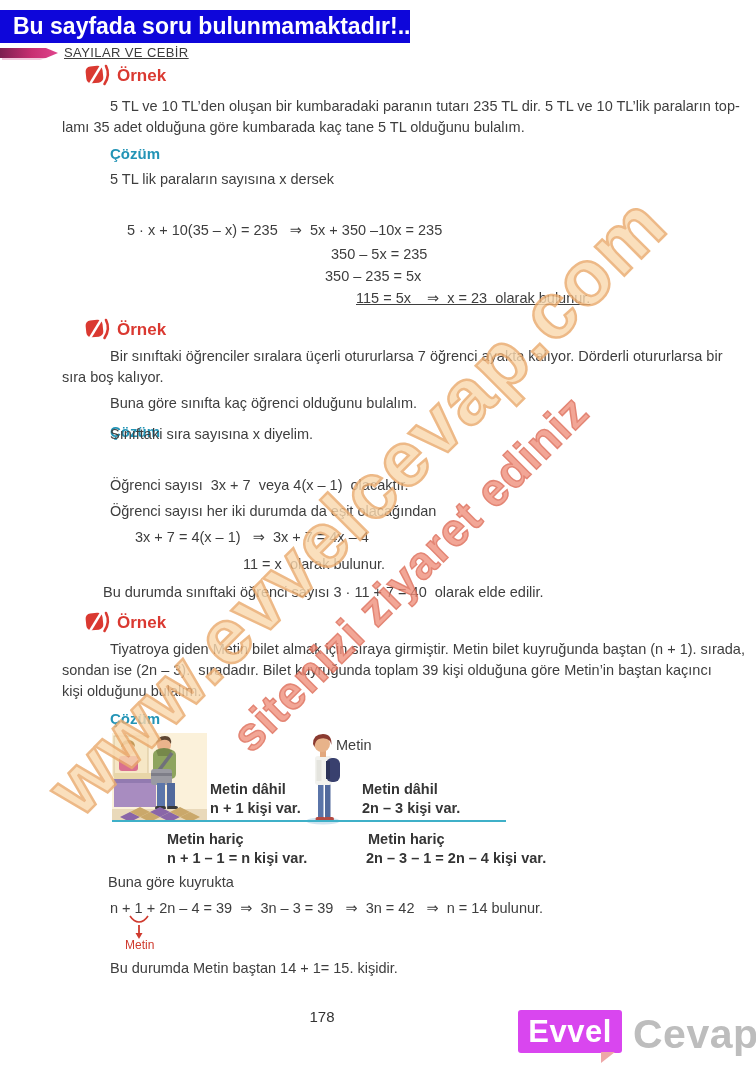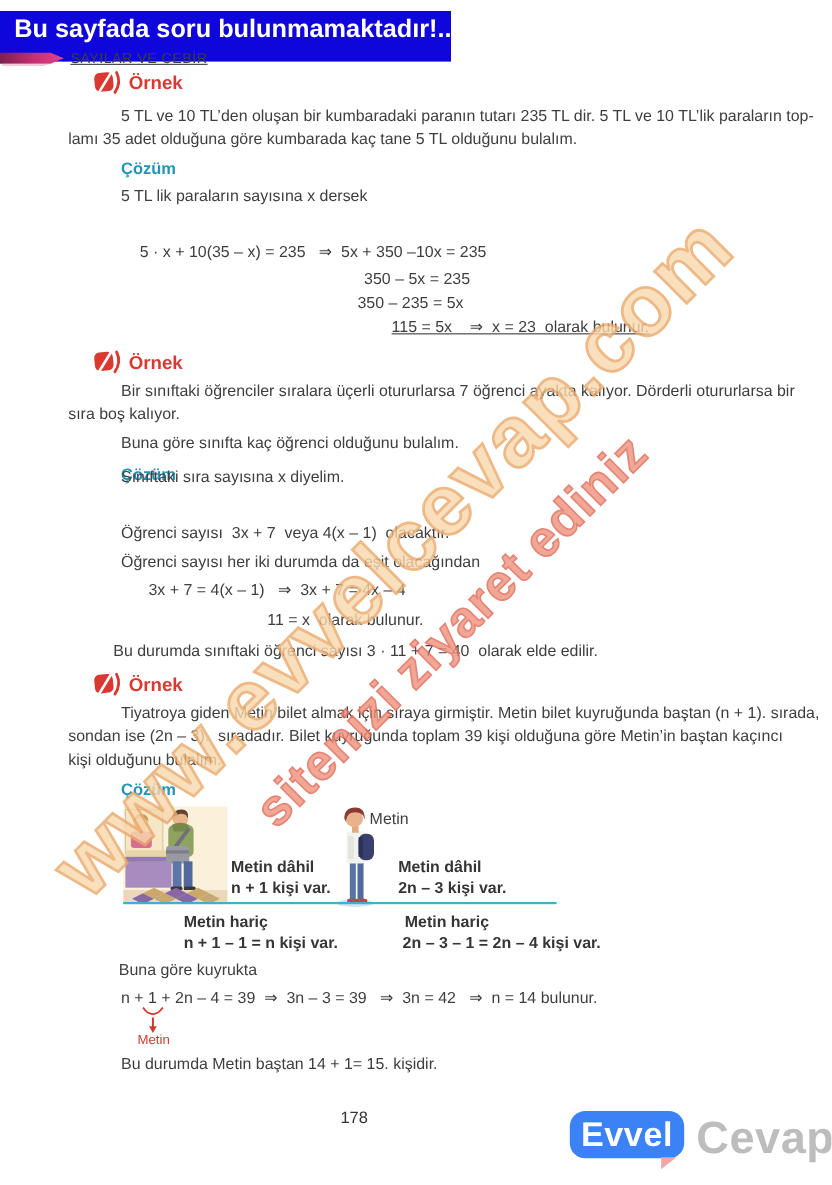--- a/index.html
+++ b/index.html
@@ -1,30 +1,30 @@
 <!DOCTYPE html>
 <html lang="tr"><head>
 <meta charset="utf-8">
 <style>
   html,body{margin:0;padding:0;background:#ffffff;}
   .page{position:relative;width:756px;height:1077px;background:#ffffff;overflow:hidden;
         font-family:"Liberation Sans", sans-serif;color:#3e3e3e;}
   .t{position:absolute;font-size:14.5px;line-height:1.25;white-space:pre;color:#3e3e3e;}
-  .banner{position:absolute;left:0;top:10px;width:410px;height:46px;background:#0e06da;
+  .banner{position:absolute;left:0;top:10px;width:410px;height:33px;background:#0e06da;
           color:#ffffff;font-size:23px;font-weight:bold;line-height:33px;padding-left:13px;
           box-sizing:border-box;white-space:pre;}
   .sec-title{position:absolute;left:64px;top:45px;font-size:13px;color:#3d3d3d;letter-spacing:.4px;text-decoration:underline;}
   .ex-head{position:absolute;font-size:17px;font-weight:bold;color:#da3931;white-space:pre;}
   .sol-head{position:absolute;font-size:15px;font-weight:bold;color:#2394b6;white-space:pre;}
   .dlabel{position:absolute;font-size:14.5px;font-weight:bold;color:#353535;white-space:pre;}
   .queue-line{position:absolute;left:112px;top:820px;width:394px;height:2px;background:#3fb0c8;}
   .annot{position:absolute;font-size:12px;color:#cf3a2e;white-space:pre;}
   .pagenum{position:absolute;left:0;top:1008px;width:644px;text-align:center;font-size:15px;color:#333;}
-  .logo-box{position:absolute;left:518px;top:1010px;width:104px;height:43px;background:#3b82f6;
-            border-radius:14px;color:#ffffff;font-size:31px;font-weight:bold;text-align:center;
+  .logo-box{position:absolute;left:518px;top:1010px;width:104px;height:43px;background:#d946ef;
+            border-radius:3px;color:#ffffff;font-size:31px;font-weight:bold;text-align:center;
             line-height:43px;letter-spacing:.5px;}
   .logo-tail{position:absolute;left:601px;top:1052px;width:0;height:0;
              border-top:11px solid #eea7a7;border-right:14px solid transparent;}
   .logo-gray{position:absolute;left:633px;top:1011px;font-size:41px;font-weight:bold;color:#bdbdbd;letter-spacing:.5px;}
   .wm{position:absolute;pointer-events:none;font-weight:bold;text-align:center;white-space:pre;}
   .wm-main{left:-60px;top:462px;width:830px;font-size:78px;letter-spacing:2px;
            transform:rotate(-45deg);color:#f9d8ae;-webkit-text-stroke:2.5px #eaaa6d;opacity:.82;}
   .wm-sub{left:90px;top:546px;width:640px;font-size:46px;letter-spacing:1px;
           transform:rotate(-45deg);color:#f0917d;-webkit-text-stroke:1.5px #dd6853;opacity:.8;}
   svg{display:block;}

